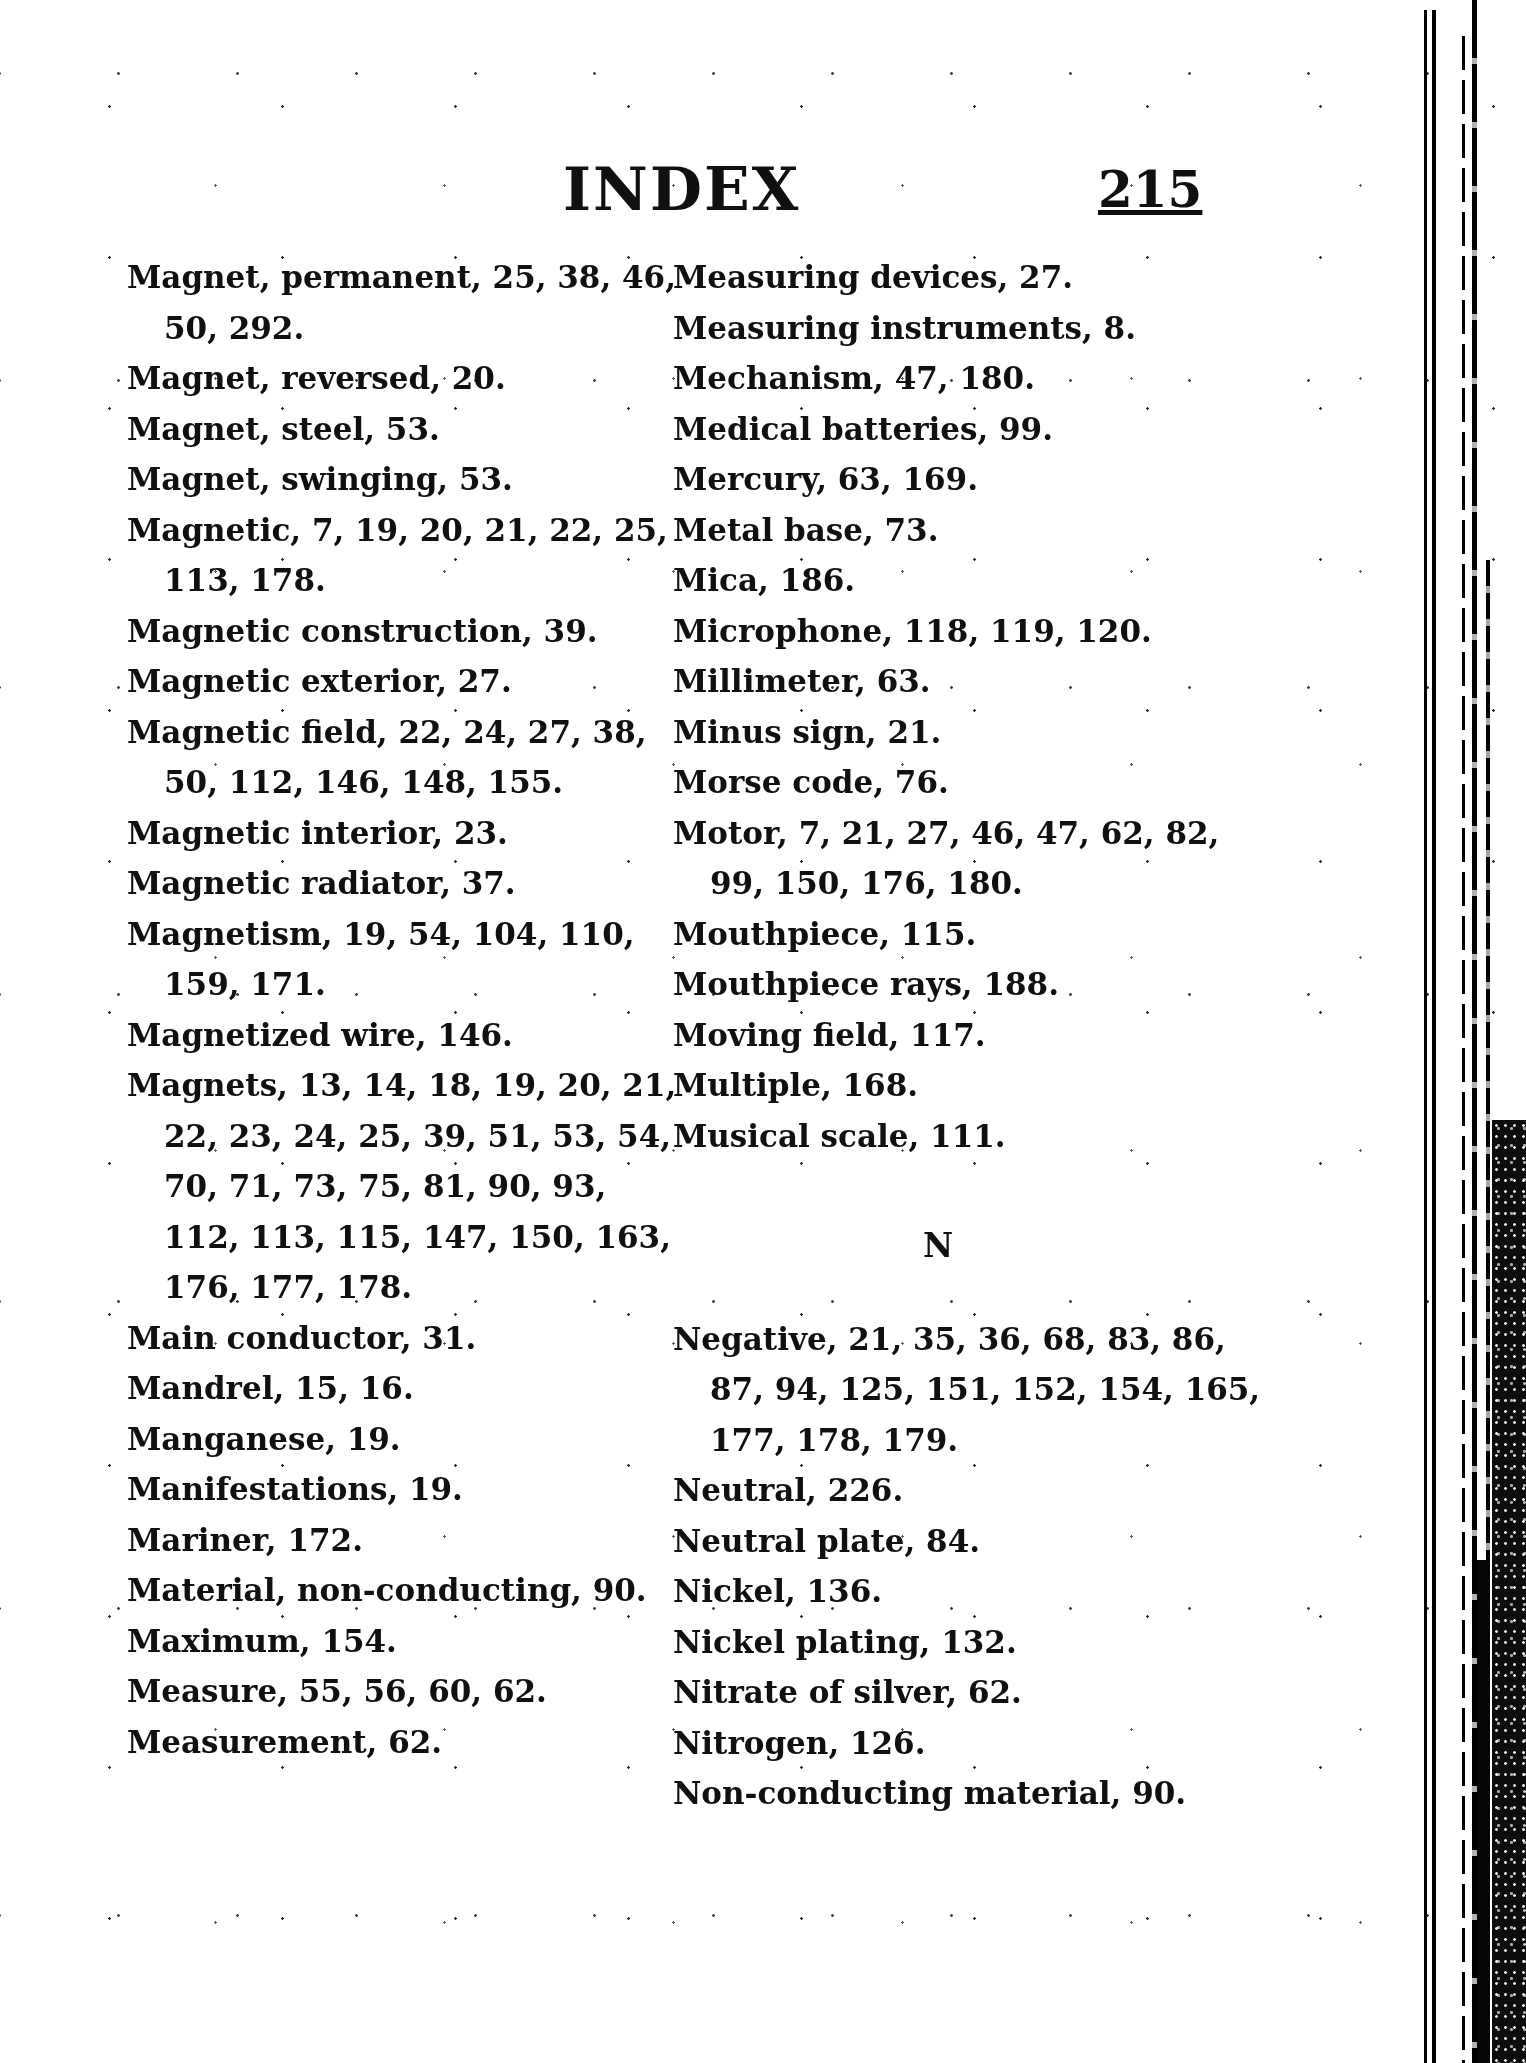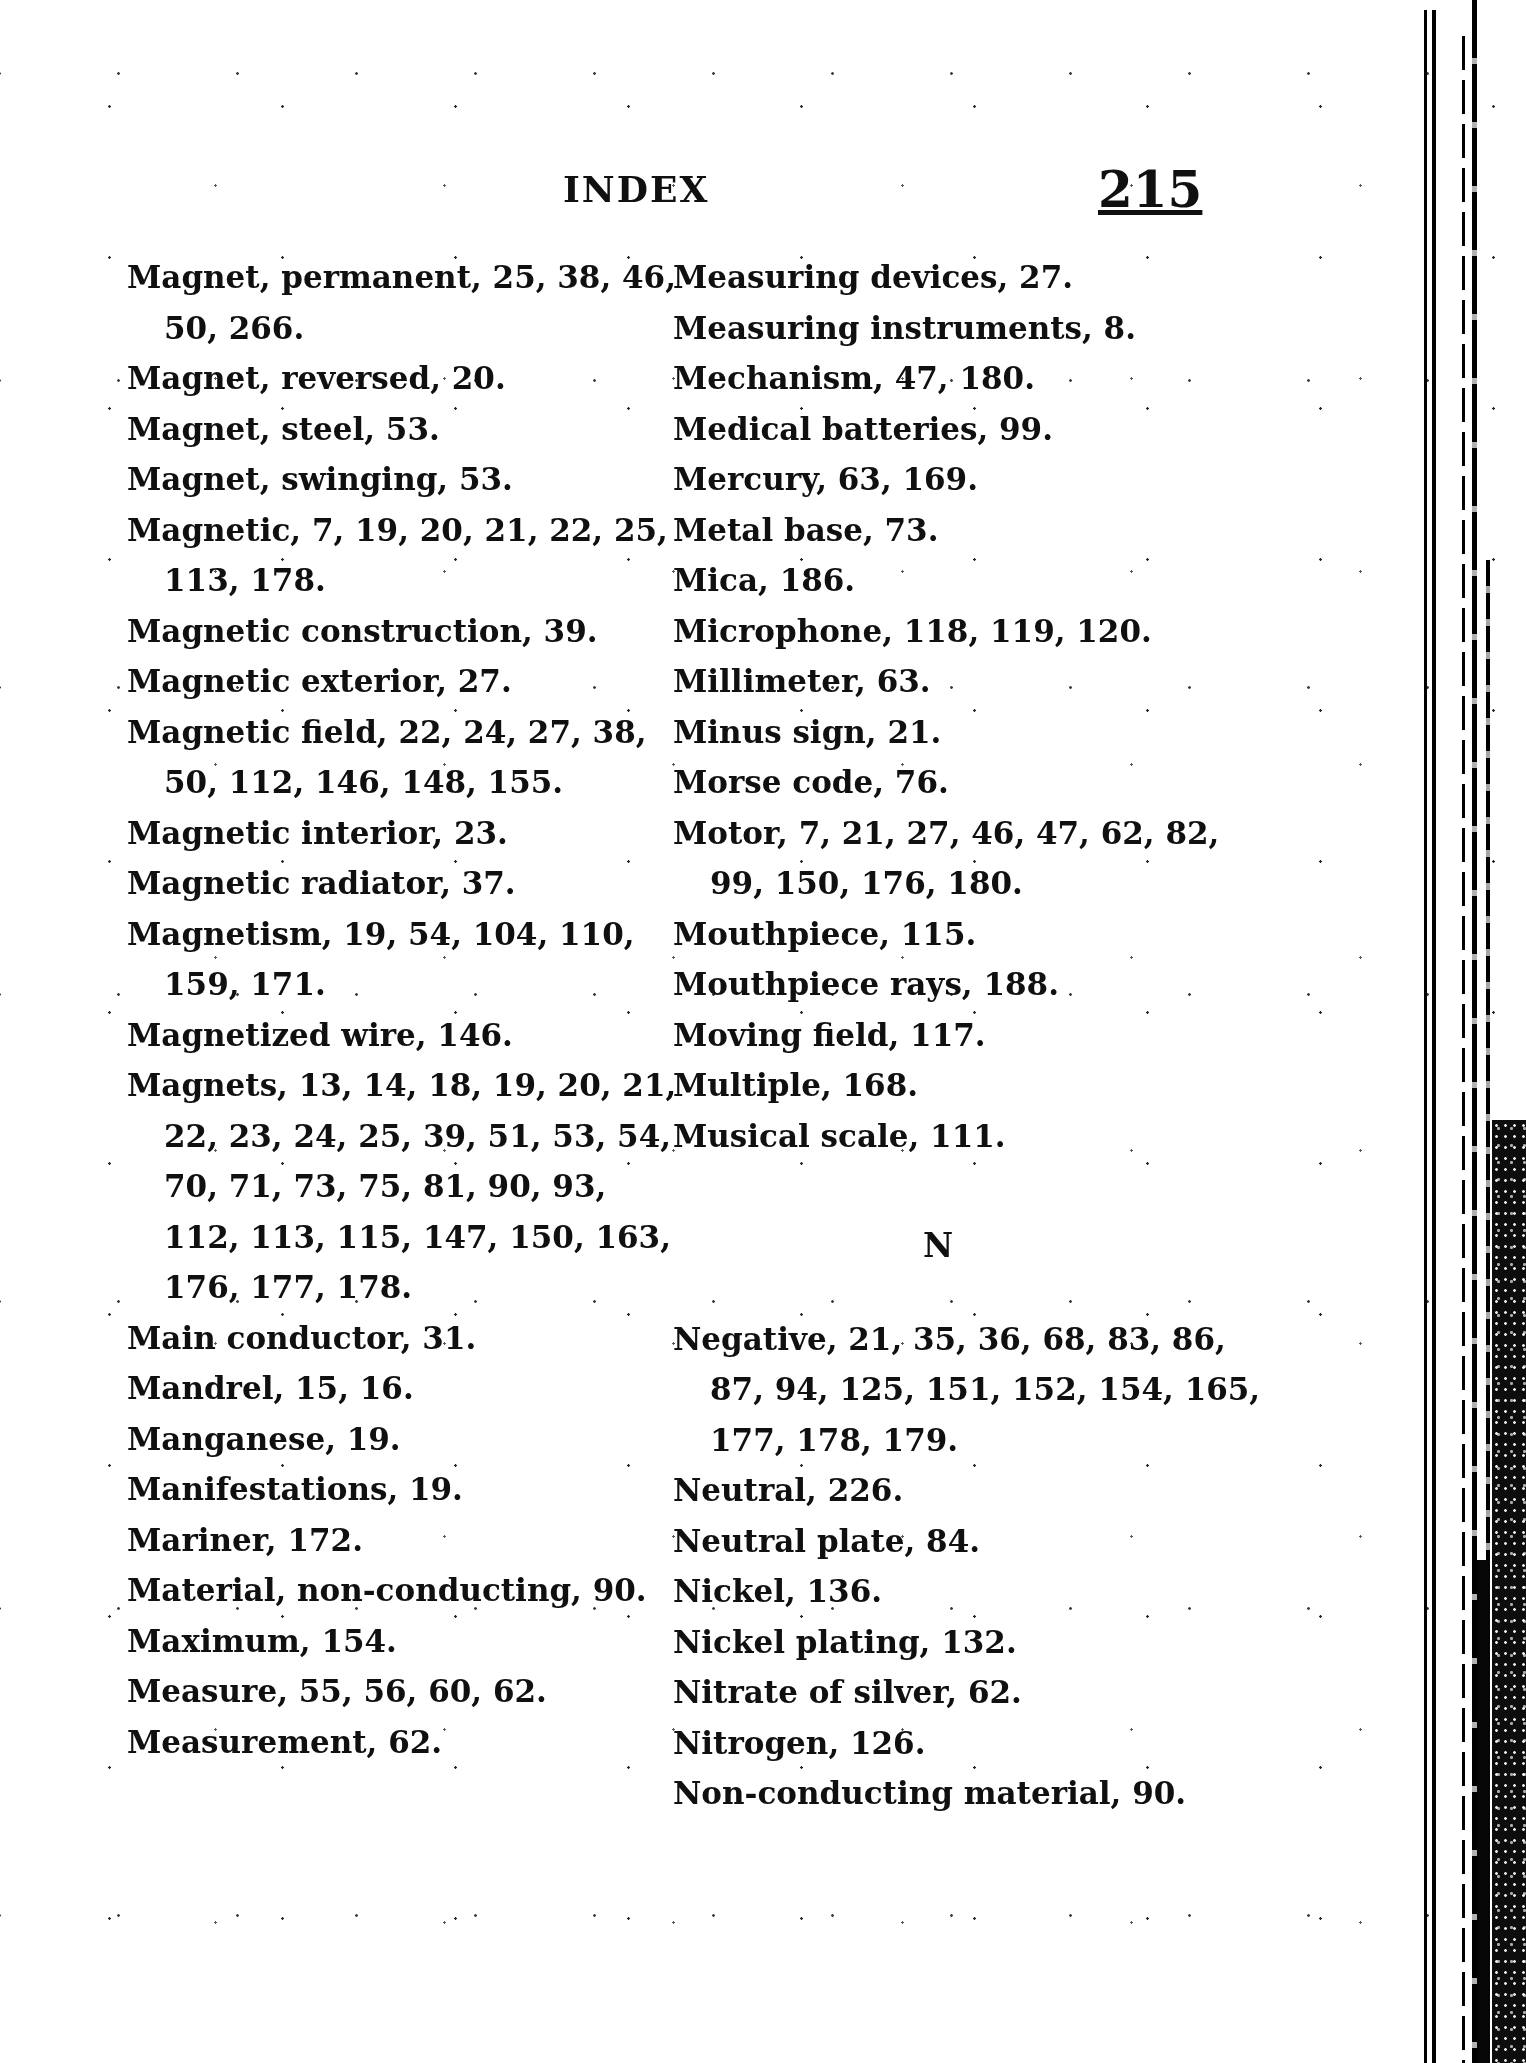--- a/index.html
+++ b/index.html
@@ -20,21 +20,21 @@
     background-size: 173px 151px, 229px 193px, 119px 307px;
     background-position: 23px 31px, 101px 89px, 59px 227px;
     overflow: hidden;
     font-family: "DejaVu Serif", "Liberation Serif", serif;
     color: #101010;
   }
   .title {
     position: absolute;
     left: 563px;
     top: 163px;
-    font-size: 36px;
+    font-size: 60px;
     font-weight: bold;
     letter-spacing: 2px;
     line-height: 52px;
   }
   .page-number {
     position: absolute;
     left: 1098px;
     top: 165px;
     font-size: 50px;
     font-weight: bold;
@@ -95,21 +95,21 @@
 
 <div class="page" style="color: rgb(16, 16, 16); background-color: rgb(255, 255, 255);">
 
   <div class="title">INDEX</div>
 
   <div class="page-number">215</div>
 
   <div class="col col-left">
     <div>
         <div class="line">Magnet, permanent, 25, 38, 46,</div>
-        <div class="line indent">50, 266.</div>
+        <div class="line indent">50, 292.</div>
         <div class="line">Magnet, reversed, 20.</div>
         <div class="line">Magnet, steel, 53.</div>
         <div class="line">Magnet, swinging, 53.</div>
         <div class="line">Magnetic, 7, 19, 20, 21, 22, 25,</div>
         <div class="line indent">113, 178.</div>
         <div class="line">Magnetic construction, 39.</div>
         <div class="line">Magnetic exterior, 27.</div>
         <div class="line">Magnetic field, 22, 24, 27, 38,</div>
         <div class="line indent">50, 112, 146, 148, 155.</div>
         <div class="line">Magnetic interior, 23.</div>

